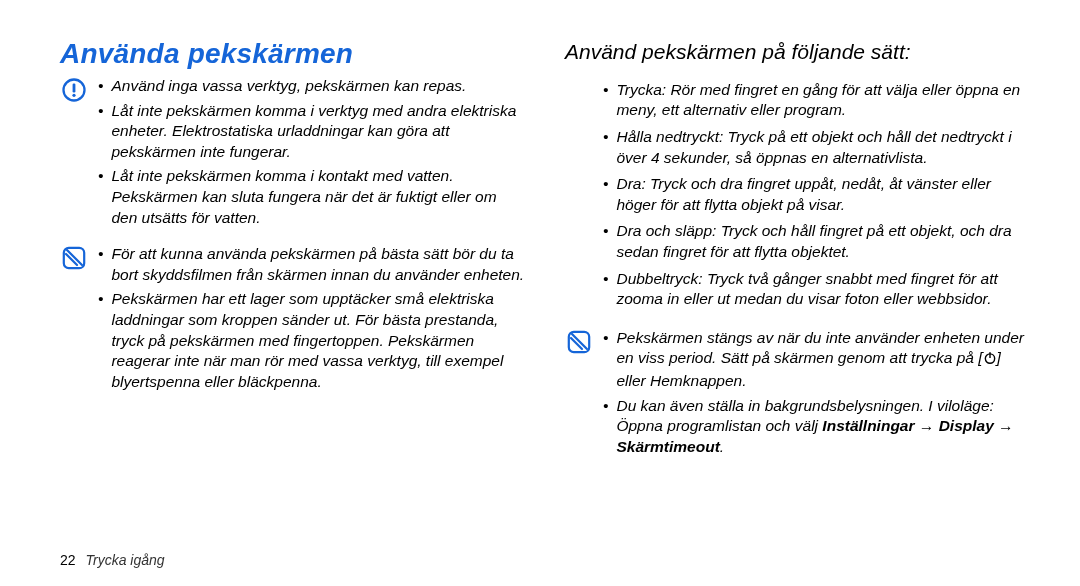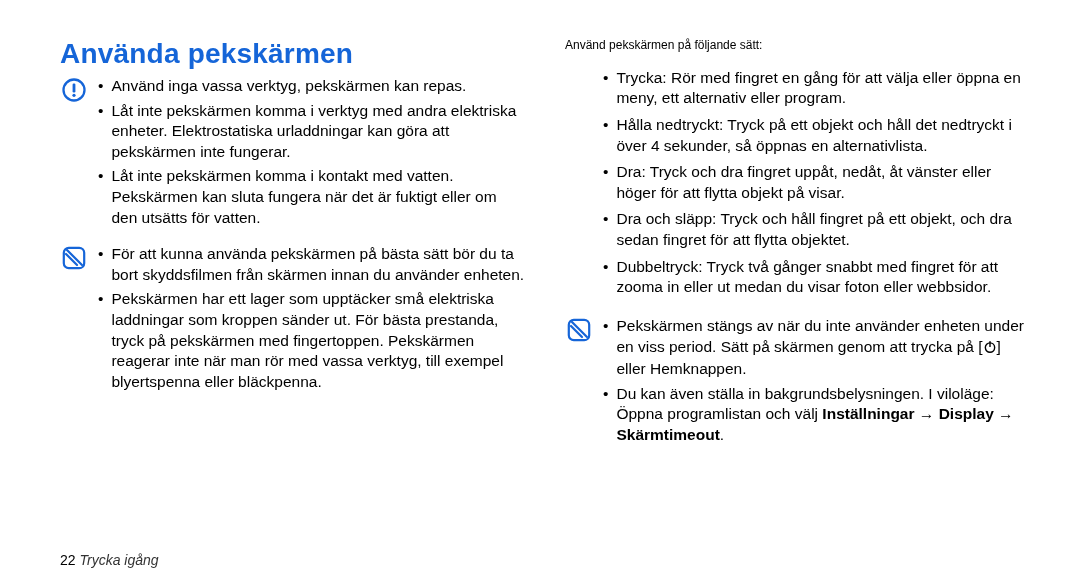--- a/index.html
+++ b/index.html
@@ -1,31 +1,31 @@
 <!DOCTYPE html>
 <html><head>
 <meta charset="utf-8">
 <style>
   * { margin: 0; padding: 0; box-sizing: border-box; }
   html, body { width: 1080px; height: 586px; background: #fff; font-family: "Segoe UI", "Helvetica Neue", Arial, sans-serif; color: #000; }
   .page { position: relative; width: 1080px; height: 586px; padding: 38px 50px 20px 60px; }
-  .cols { display: flex; gap: 40px; }
+  .cols { display: flex; gap: 40px; font-style: italic; }
   .col { width: 480px; }
   h1 { font-size: 28px; font-weight: 700; color: #1565d8; margin-bottom: 6px; letter-spacing: 0.2px; }
-  .intro { font-size: 12px; line-height: 1.32; margin-bottom: 14px; }
+  .intro { font-size: 21px; line-height: 1.32; margin-bottom: 14px; }
   .block { display: flex; align-items: flex-start; gap: 10px; margin-bottom: 12px; }
   .icon-wrap { width: 28px; flex: 0 0 28px; display: flex; justify-content: center; padding-top: 2px; }
   .iconsvg { width: 24px; height: 24px; }
   ul { list-style: none; margin: 0; padding: 0; }
   li { display: flex; align-items: flex-start; font-size: 15.5px; line-height: 1.33; margin-bottom: 4px; }
   .bullet { flex: 0 0 auto; margin-right: 8px; }
   .btxt { flex: 1 1 auto; }
   .plainlist li { margin-bottom: 6px; }
   .pagenum { position: absolute; left: 60px; bottom: 18px; font-size: 14px; color: #333; font-style: italic; }
-  .pagenum .num { font-style: normal; color: #000; margin-right: 0; }
+  .pagenum .num { font-style: normal; color: #000; margin-right: 6px; }
   .b { font-weight: 700; margin-top: 48px; }
   .arrow { font-weight: 700; }
   .pwr { display: inline-block; vertical-align: -2px; }
 </style>
 </head>
 <body>
 
 <div class="page">
   <div class="cols">
 

